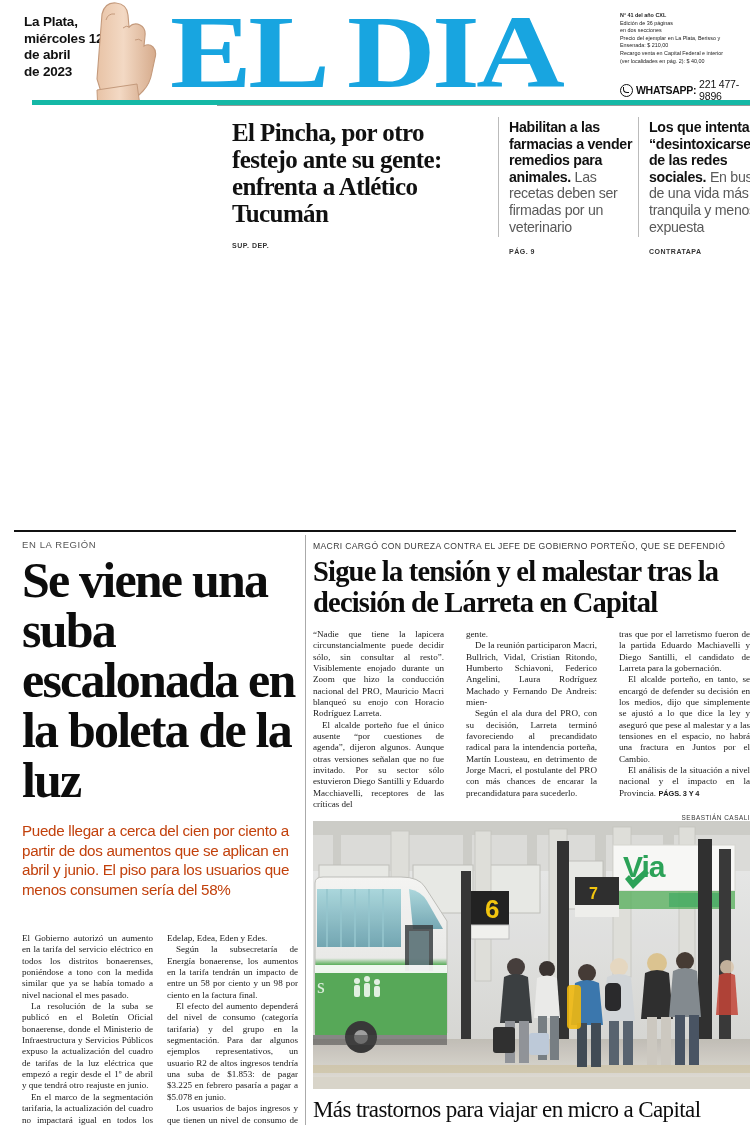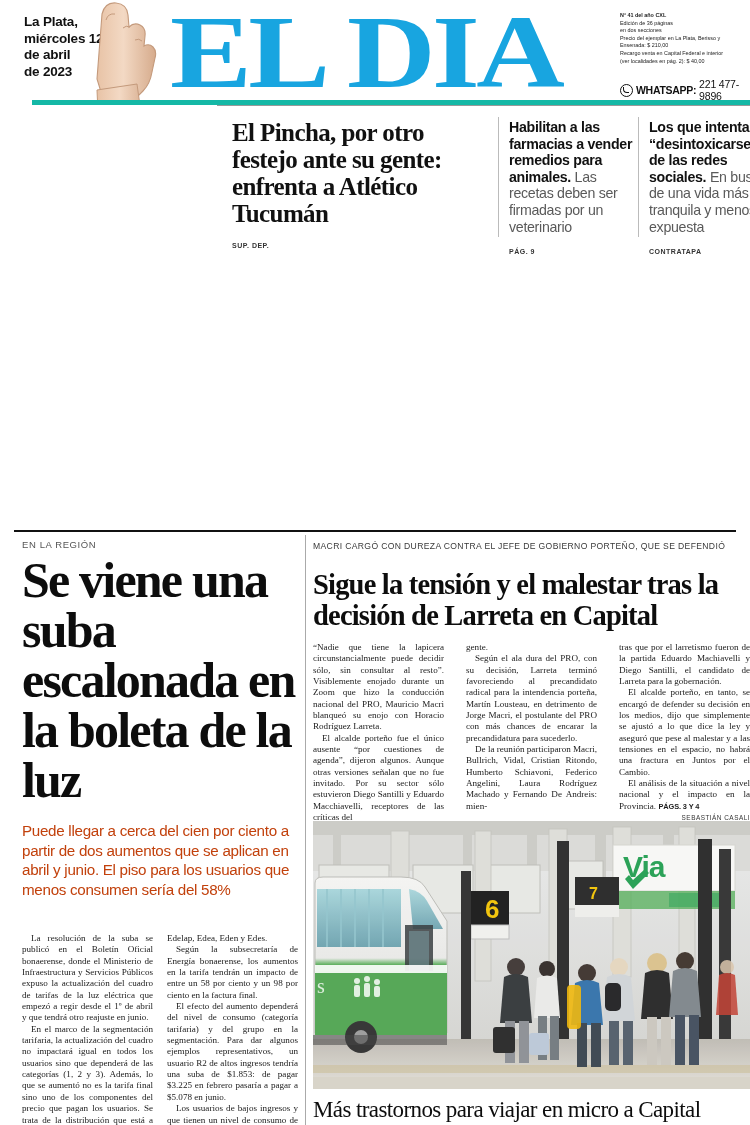--- a/index.html
+++ b/index.html
@@ -108,21 +108,21 @@
   .bodytext{
     font-family:"Liberation Serif", serif;
     font-size:9.1px;line-height:11.35px;color:#1a1a1a;
     text-align:justify;
     hyphens:auto;
   }
   .bodytext p{margin:0;text-indent:9px;}
   .bodytext p.first{text-indent:0;}
   .pageref{font-family:"Liberation Sans",sans-serif;font-weight:bold;font-size:7.4px;letter-spacing:-0.1px;}
   .right-head{
-    margin:18px 0 0 0;
+    margin:5px 0 0 0;
     font-family:"Liberation Serif", serif;font-weight:bold;
     font-size:28.5px;line-height:31px;letter-spacing:-0.8px;color:#0d0d0d;
   }
   .three-cols{display:flex;gap:22px;margin-top:11px;}
   .three-cols .bodycol{width:136px;}
 
   
   .photo{
     position:relative;width:437px;height:268px;overflow:hidden;background:#d8d8d4;
   }
@@ -239,20 +239,21 @@
 
     <div style="position:absolute;left:22px;top:274px;width:276px;">
       <div class="kicker">EN LA REGIÓN</div>
       <h1 style="margin:5px 0 0 0;font-family:'Liberation Serif',serif;font-weight:bold;font-size:50px;line-height:50px;letter-spacing:-1.8px;color:#0d0d0d;">Se viene una suba escalonada en la boleta de la luz</h1>
       <div class="lead-sub">Puede llegar a cerca del cien por ciento a partir de dos aumentos que se aplican en abril y junio. El piso para los usuarios que menos consumen sería del 58%</div>
     </div>
 
     <div style="position:absolute;left:22px;top:668px;width:276px;">
       <div class="bodycols">
         <div class="bodycol bodytext">
+          <p class="first">El Gobierno autorizó un aumento en la tarifa del servicio eléctrico en todos los distritos bonaerenses, poniéndose a tono con la medida similar que ya se había tomado a nivel nacional el mes pasado.</p>
           <p>La resolución de la suba se publicó en el Boletín Oficial bonaerense, donde el Ministerio de Infraestructura y Servicios Públicos expuso la actualización del cuadro de tarifas de la luz eléctrica que empezó a regir desde el 1º de abril y que tendrá otro reajuste en junio.</p>
           <p>En el marco de la segmentación tarifaria, la actualización del cuadro no impactará igual en todos los usuarios sino que dependerá de las categorías (1, 2 y 3). Además, lo que se aumentó no es la tarifa final sino uno de los componentes del precio que pagan los usuarios. Se trata de la distribución que está a cargo de</p>
         </div>
         <div class="bodycol bodytext">
           <p class="first">Edelap, Edea, Eden y Edes.</p>
           <p>Según la subsecretaría de Energía bonaerense, los aumentos en la tarifa tendrán un impacto de entre un 58 por ciento y un 98 por ciento en la factura final.</p>
           <p>El efecto del aumento dependerá del nivel de consumo (categoría tarifaria) y del grupo en la segmentación. Para dar algunos ejemplos representativos, un usuario R2 de altos ingresos tendría una suba de $1.853: de pagar $3.225 en febrero pasaría a pagar a $5.078 en junio.</p>
           <p><span>Los usuarios de bajos ingresos y que tienen un nivel de consumo de R1, tendrán un alza en su factura de $640: de $655 en febrero a $1.295 en junio. Mientras que para los usuarios R2, el aumento será de $1.472: pasan de pagar $1.741 a $3.213.</span> </p>
         </div>
       </div>
@@ -262,22 +263,22 @@
       <div class="kicker kicker-dark" style="font-size:8.6px;letter-spacing:0.35px;">MACRI CARGÓ CON DUREZA CONTRA EL JEFE DE GOBIERNO PORTEÑO, QUE SE DEFENDIÓ</div>
       <h2 class="right-head">Sigue la tensión y el malestar tras la decisión de Larreta en Capital</h2>
 
       <div class="three-cols">
         <div class="bodycol bodytext">
           <p class="first">“Nadie que tiene la lapicera circunstancialmente puede decidir sólo, sin consultar al resto”. Visiblemente enojado durante un Zoom que hizo la conducción nacional del PRO, Mauricio Macri blanqueó su enojo con Horacio Rodríguez Larreta.</p>
           <p>El alcalde porteño fue el único ausente “por cuestiones de agenda”, dijeron algunos. Aunque otras versiones señalan que no fue invitado. Por su sector sólo estuvieron Diego Santilli y Eduardo Macchiavelli, receptores de las críticas del</p>
         </div>
         <div class="bodycol bodytext">
           <p class="first">gente.</p>
+          <p>De la reunión participaron Macri, Bullrich, Vidal, Cristian Ritondo, Humberto Schiavoni, Federico Angelini, Laura Rodríguez Machado y Fernando De Andreis: mien-</p>
           <p>Según el ala dura del PRO, con su decisión, Larreta terminó favoreciendo al precandidato radical para la intendencia porteña, Martín Lousteau, en detrimento de Jorge Macri, el postulante del PRO con más chances de encarar la precandidatura para sucederlo.</p>
-          <p>De la reunión participaron Macri, Bullrich, Vidal, Cristian Ritondo, Humberto Schiavoni, Federico Angelini, Laura Rodríguez Machado y Fernando De Andreis: mien-</p>
         </div>
         <div class="bodycol bodytext">
           <p class="first">tras que por el larretismo fueron de la partida Eduardo Machiavelli y Diego Santilli, el candidato de Larreta para la gobernación.</p>
           <p>El alcalde porteño, en tanto, se encargó de defender su decisión en los medios, dijo que simplemente se ajustó a lo que dice la ley y aseguró que pese al malestar y a las tensiones en el espacio, no habrá una fractura en Juntos por el Cambio.</p>
           <p><span>El análisis de la situación a nivel nacional y el impacto en la Provincia.</span> <span class="pageref">PÁGS. 3 Y 4</span></p>
         </div>
       </div>
     </div>
 
     <div style="position:absolute;left:313px;top:549px;width:437px;">

